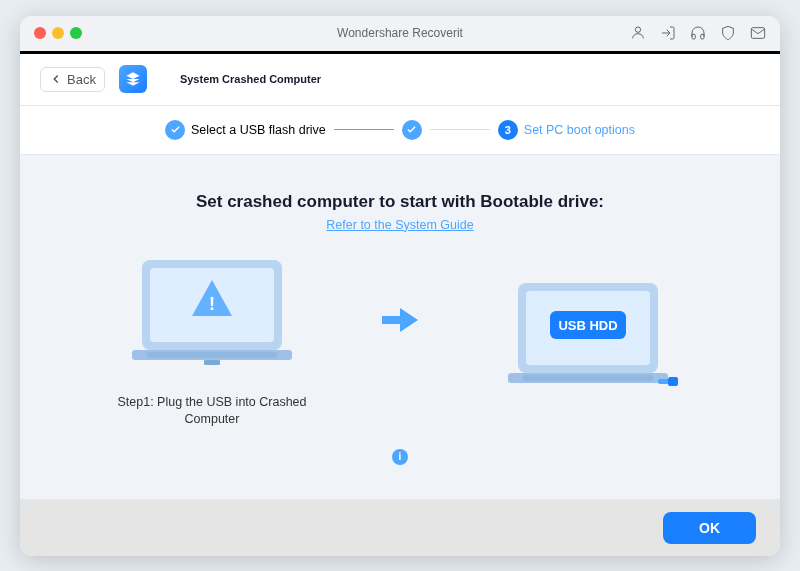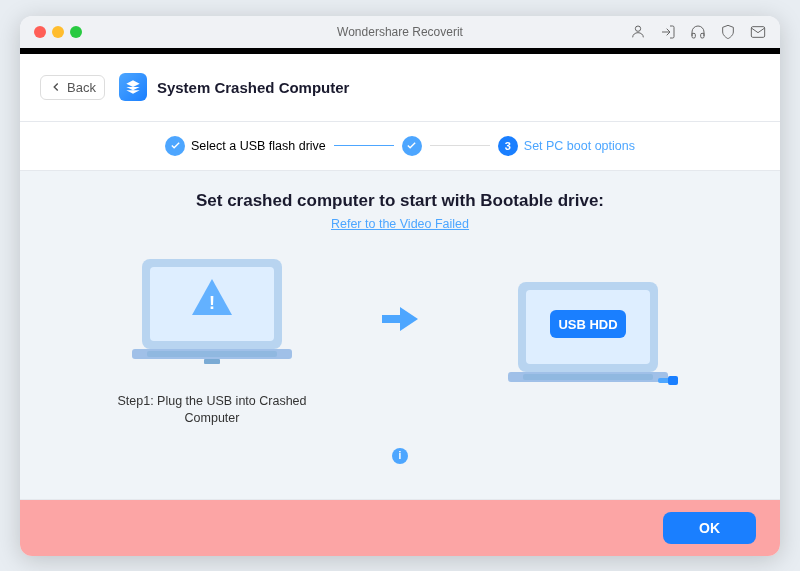--- a/index.html
+++ b/index.html
@@ -27,21 +27,21 @@
     }
 
     
     .titlebar {
       background: #f0f2f5;
       height: 38px;
       display: flex;
       align-items: center;
       padding: 0 14px;
       position: relative;
-      border-bottom: 6px solid #000000;
+      border-bottom: 3px solid #000000;
       border-radius: 12px 12px 0 0;
       flex-shrink: 0;
     }
 
     .traffic-lights {
       display: flex;
       gap: 6px;
       align-items: center;
     }
 
@@ -73,21 +73,21 @@
       width: 16px;
       height: 16px;
       fill: none;
       stroke: #666;
       stroke-width: 1.5;
     }
 
     
     .headerbar {
       background: #ffffff;
-      height: 68px;
+      height: 52px;
       display: flex;
       align-items: center;
       padding: 0 20px;
       border-bottom: 1px solid #e5e8ed;
       flex-shrink: 0;
     }
 
     .back-btn {
       display: flex;
       align-items: center;
@@ -113,23 +113,24 @@
       margin-right: 10px;
     }
 
     .header-icon svg {
       width: 16px;
       height: 16px;
       fill: white;
     }
 
     .header-title {
-      font-size: 15px;
+      font-size: 11px;
       font-weight: 600;
       color: #1a1a2e;
+      margin-left: 23px;
     }
 
     
     .steps-bar {
       background: #ffffff;
       padding: 14px 20px;
       border-bottom: 1px solid #e5e8ed;
       display: flex;
       align-items: center;
       justify-content: center;
@@ -187,21 +188,21 @@
       margin: 0 8px;
     }
 
     
     .main-content {
       flex: 1;
       background: #f0f4f8;
       display: flex;
       flex-direction: column;
       align-items: center;
-      padding: 20px;
+      padding: 37px;
       overflow: auto;
     }
 
     .content-title {
       font-size: 17px;
       font-weight: 600;
       color: #1a1a2e;
       margin-bottom: 6px;
       text-align: center;
     }
@@ -271,21 +272,21 @@
       display: flex;
       align-items: center;
       justify-content: center;
       font-size: 10px;
       font-weight: bold;
       flex-shrink: 0;
     }
 
     
     .footer {
-      background: #fca5a5;
+      background: #e5e5e5;
       padding: 12px 24px;
       display: flex;
       justify-content: flex-end;
       border-top: 1px solid #e5e8ed;
       flex-shrink: 0;
     }
 
     .ok-btn {
       background: #1a7fff;
       color: white;
@@ -374,21 +375,21 @@
     <div class="step-item step-active">
       <div class="step-circle step-circle-active">
         <span>3</span>
       </div>
       <span>Set PC boot options</span>
     </div>
   </div>
 
   <div class="main-content">
     <h2 class="content-title">Set crashed computer to start with Bootable drive:</h2>
-    <a class="video-link">Refer to the Video Failed</a>
+    <a class="video-link">Refer to the System Guide</a>
 
     <div class="steps-visual">
 
       <div class="step-visual-item">
         <svg class="laptop-illus" viewBox="0 0 180 130">
 
           <rect x="20" y="8" width="140" height="90" rx="8" fill="#b8d4f0"></rect>
           <rect x="28" y="16" width="124" height="74" rx="4" fill="#deeeff"></rect>
 
           <polygon points="90,28 70,64 110,64" fill="#4da6ff" opacity="0.85"></polygon>

